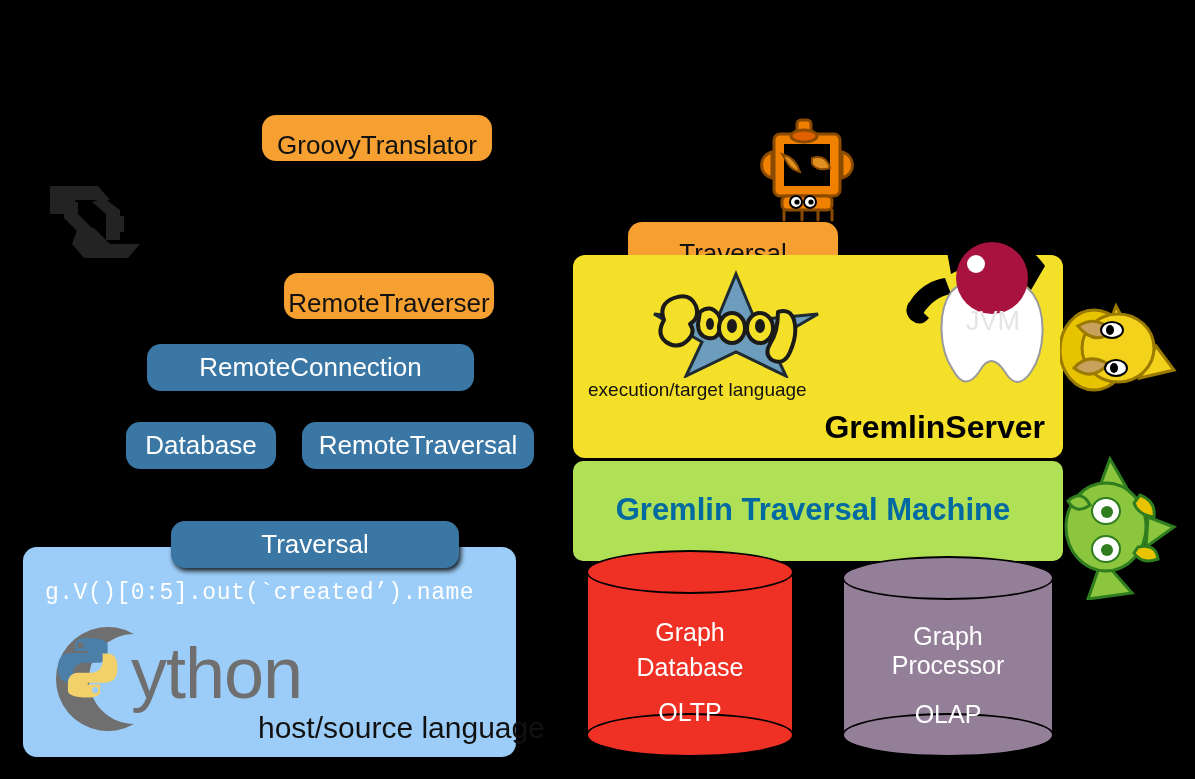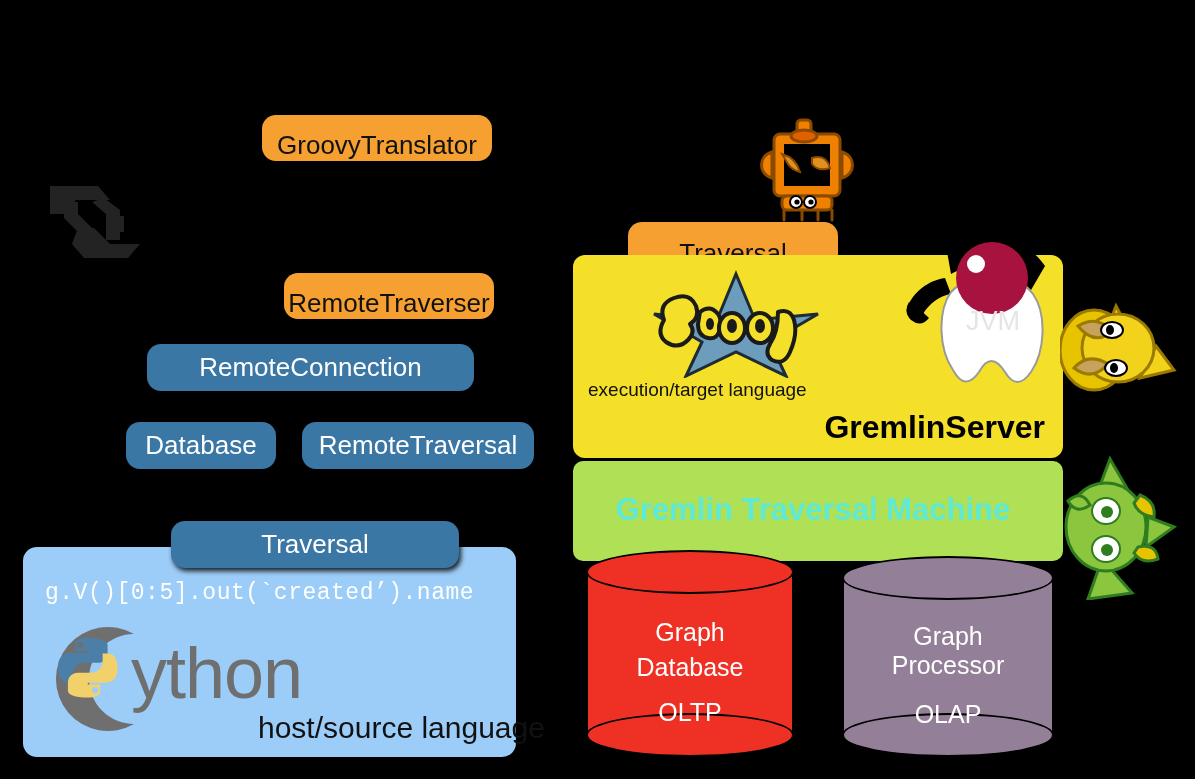--- a/index.html
+++ b/index.html
@@ -31,21 +31,21 @@
   
   #server-box{position:absolute;left:573px;top:255px;width:490px;height:203px;
               background:#F5E029;border-radius:12px;}
   #server-exec-label{position:absolute;left:588px;top:379px;font-size:19px;color:#111;}
   #server-title{position:absolute;left:620px;top:409px;width:425px;text-align:right;
                 font-size:32px;font-weight:bold;color:#000;}
 
   #gtm-box{position:absolute;left:573px;top:461px;width:490px;height:100px;
            background:#AFE055;border-radius:10px;}
   #gtm-title{position:absolute;left:573px;top:492px;width:480px;text-align:center;
-             font-size:31px;font-weight:bold;color:#5eead4;}
+             font-size:31px;font-weight:bold;color:#0369a1;}
 
   
   .cyl{position:absolute;}
   .cyl .body{position:absolute;left:0;top:22px;width:100%;height:calc(100% - 44px);
              border-left:2px solid #000;border-right:2px solid #000;box-sizing:border-box;}
   .cyl .top{position:absolute;left:0;top:0;width:100%;height:44px;border-radius:50%;
             border:2px solid #000;box-sizing:border-box;}
   .cyl .bottom{position:absolute;left:0;bottom:0;width:100%;height:44px;border-radius:50%;
                border:2px solid #000;box-sizing:border-box;}
   .cyl .txt{position:absolute;left:0;width:100%;text-align:center;color:#fff;

